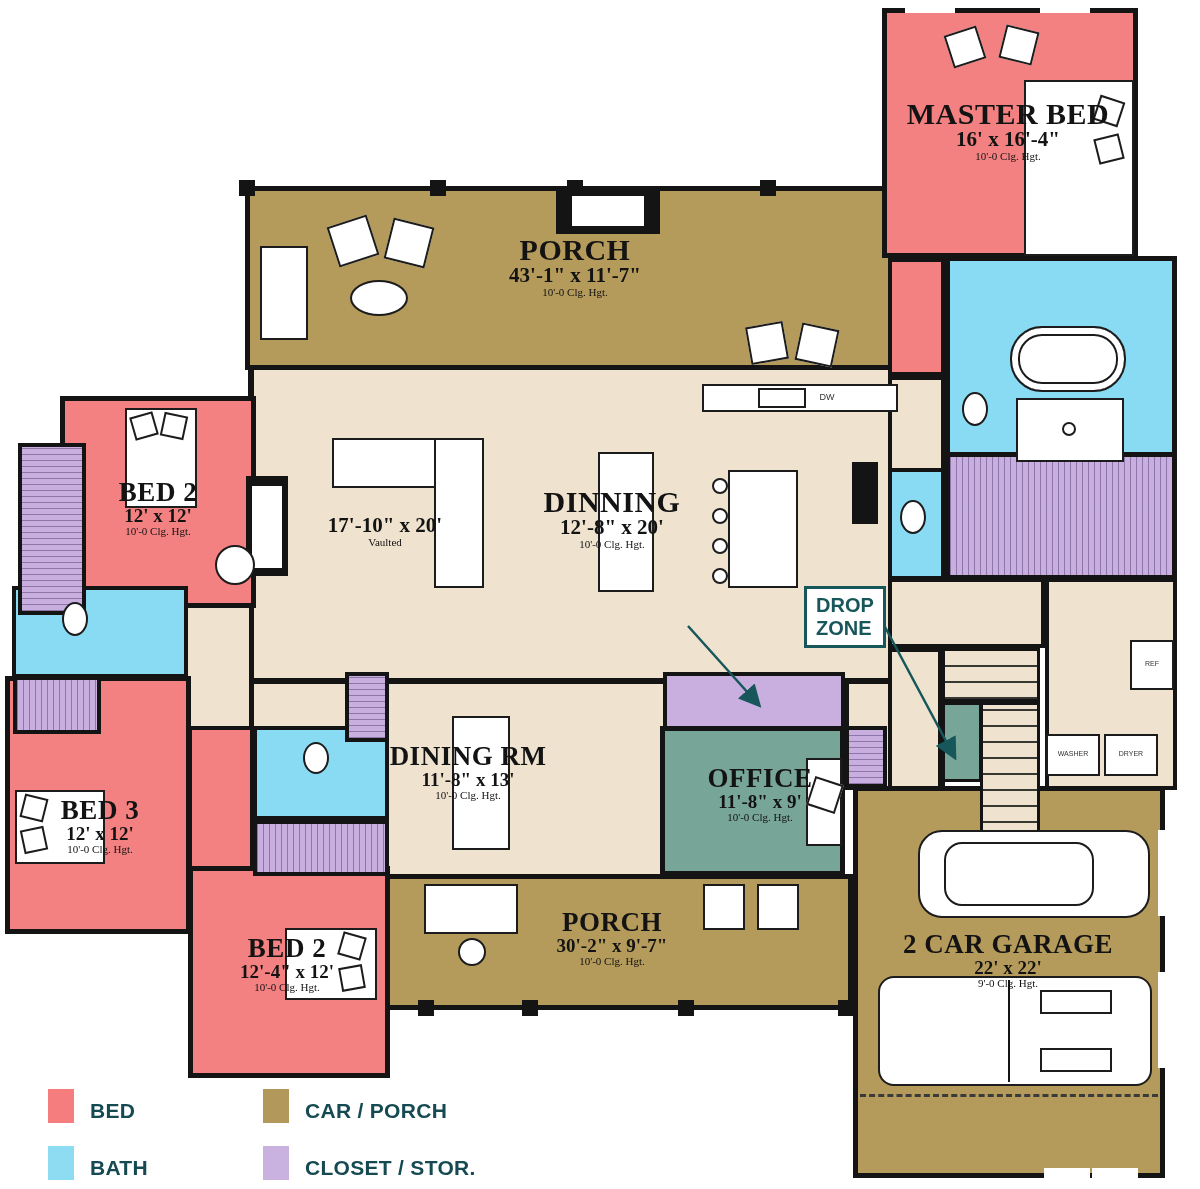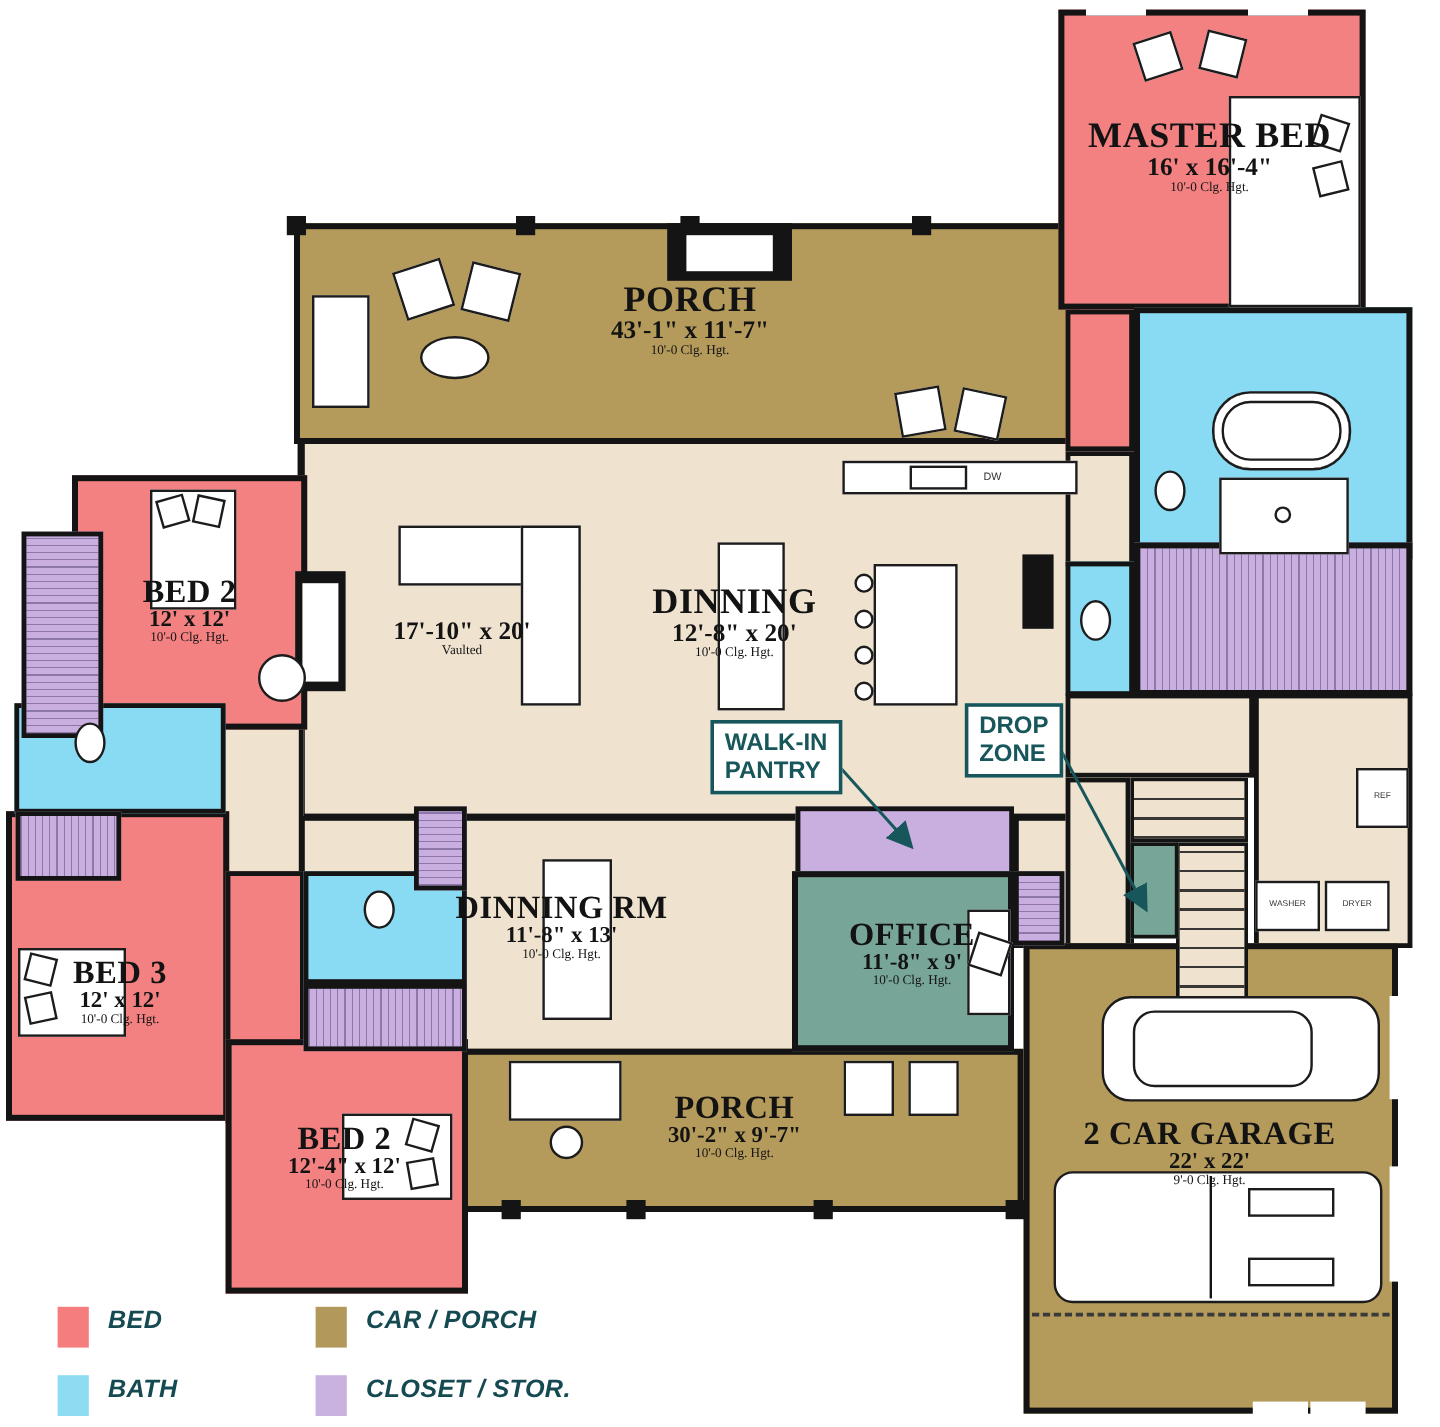--- a/index.html
+++ b/index.html
@@ -25,21 +25,21 @@
        font-family:"Liberation Serif",serif;white-space:nowrap;line-height:1.04;z-index:30;}
   .lbl .nm{font-weight:bold;font-size:30px;letter-spacing:.5px;}
   .lbl .dm{font-weight:bold;font-size:21px;}
   .lbl .cg{font-size:11px;}
   .lbl.sm .nm{font-size:27px;} .lbl.sm .dm{font-size:19px;}
   .callout{position:absolute;background:#fff;border:3px solid var(--tealtxt);color:var(--tealtxt);
        font-weight:bold;font-size:20px;line-height:1.15;padding:5px 9px;z-index:40;
        font-family:"Liberation Sans",sans-serif;}
   .post{position:absolute;width:16px;height:16px;background:var(--wall);z-index:6;}
   .ovl{position:absolute;left:0;top:0;z-index:35;pointer-events:none;}
-  .lgi{position:absolute;display:flex;align-items:flex-start;z-index:50;font-style:italic;}
+  .lgi{position:absolute;display:flex;align-items:flex-end;z-index:50;}
   .lgi .sw{width:26px;height:34px;display:inline-block;}
   .lgi .lt{margin-left:16px;font-size:21px;font-weight:bold;color:#164A52;letter-spacing:.3px;}
   .tinytxt{position:absolute;font-size:7px;color:#333;text-align:center;z-index:22;
        font-family:"Liberation Sans",sans-serif;}
   .z10{z-index:10;} .z12{z-index:12;} .z14{z-index:14;} .z16{z-index:16;} .z20{z-index:20;}
 </style>
 </head>
 <body>
 
 <div class="plan">
@@ -198,21 +198,21 @@
   <div class="lbl" style="left:385px;top:532px">
     <div class="dm">17'-10" x 20'</div>
     <div class="cg">Vaulted</div>
   </div>
   <div class="lbl" style="left:612px;top:518px">
     <div class="nm">DINNING</div>
     <div class="dm">12'-8" x 20'</div>
     <div class="cg">10'-0 Clg. Hgt.</div>
   </div>
   <div class="lbl sm" style="left:468px;top:772px">
-    <div class="nm">DINNING RM</div>
+    <div class="nm">DINING RM</div>
     <div class="dm">11'-8" x 13'</div>
     <div class="cg">10'-0 Clg. Hgt.</div>
   </div>
   <div class="lbl sm" style="left:760px;top:794px">
     <div class="nm">OFFICE</div>
     <div class="dm">11'-8" x 9'</div>
     <div class="cg">10'-0 Clg. Hgt.</div>
   </div>
   <div class="lbl sm" style="left:158px;top:508px">
     <div class="nm">BED 2</div>
@@ -233,24 +233,20 @@
     <div class="nm">PORCH</div>
     <div class="dm">30'-2" x 9'-7"</div>
     <div class="cg">10'-0 Clg. Hgt.</div>
   </div>
   <div class="lbl sm" style="left:1008px;top:960px">
     <div class="nm">2 CAR GARAGE</div>
     <div class="dm">22' x 22'</div>
     <div class="cg">9'-0 Clg. Hgt.</div>
   </div>
 
-  <div class="callout" style="left:592px;top:600px">
-    <div>WALK-IN</div>
-    <div>PANTRY</div>
-  </div>
   <div class="callout" style="left:804px;top:586px">
     <div>DROP</div>
     <div>ZONE</div>
   </div>
 
   <div class="lgi" style="left:48px;top:1089px">
     <span class="sw" style="background:#F57D7D"></span>
     <span class="lt">BED</span>
   </div>
   <div class="lgi" style="left:48px;top:1146px">

